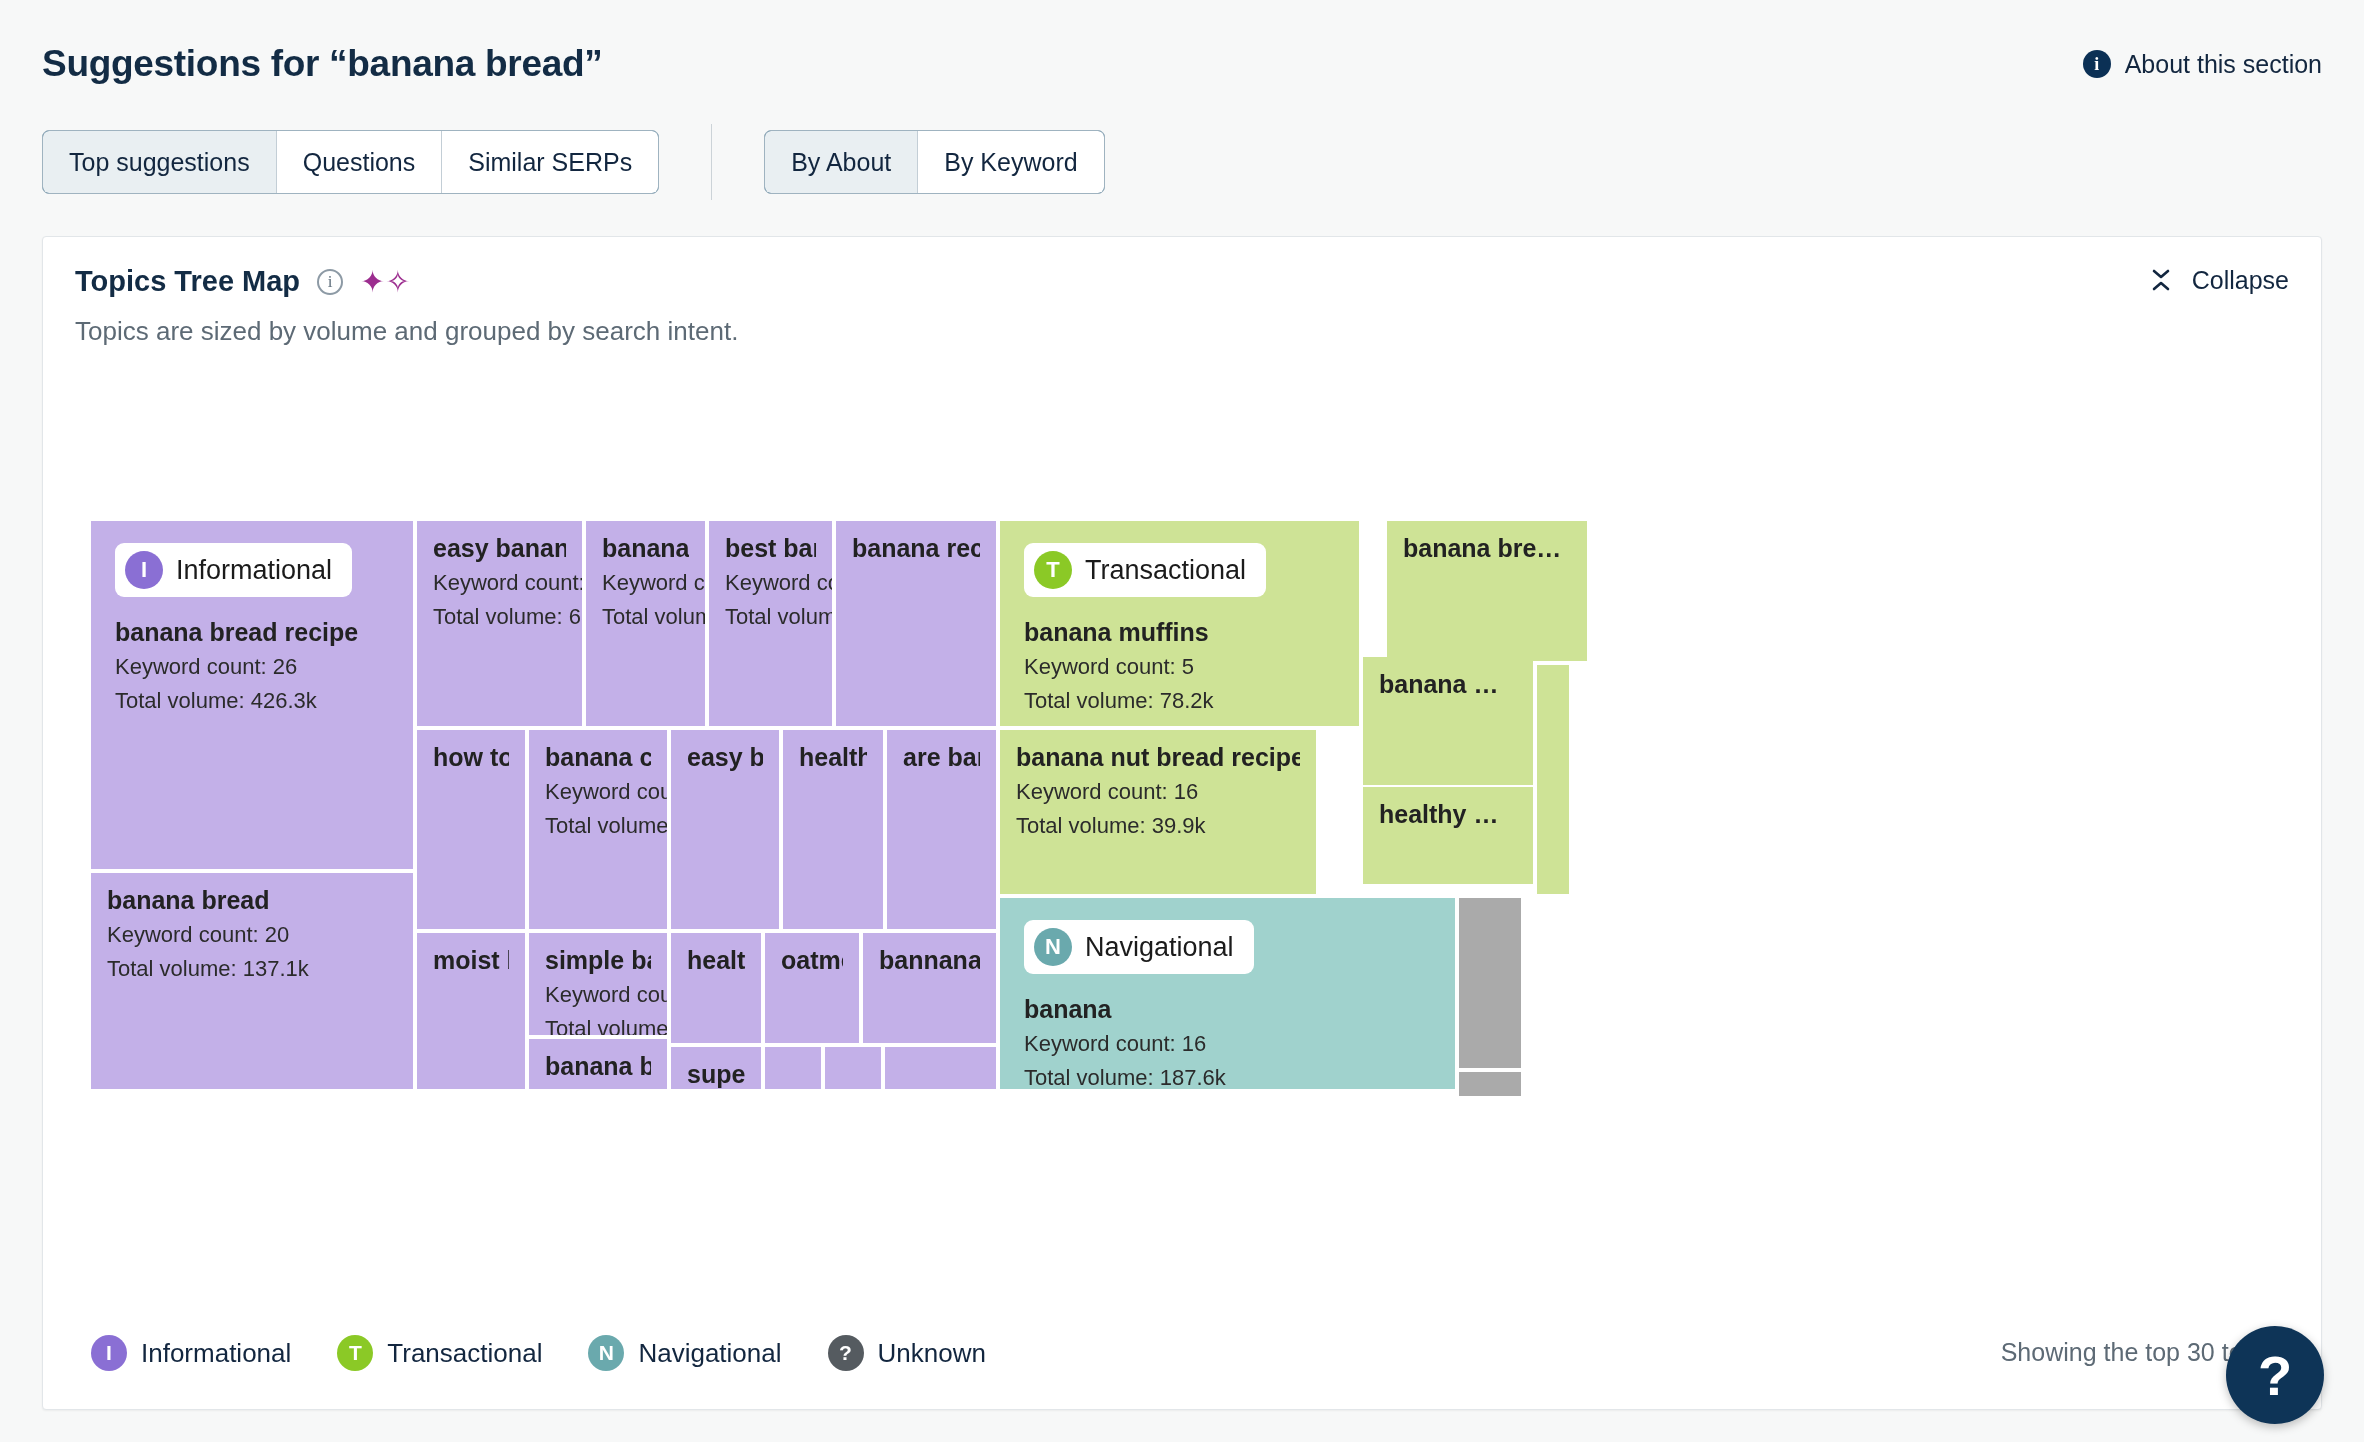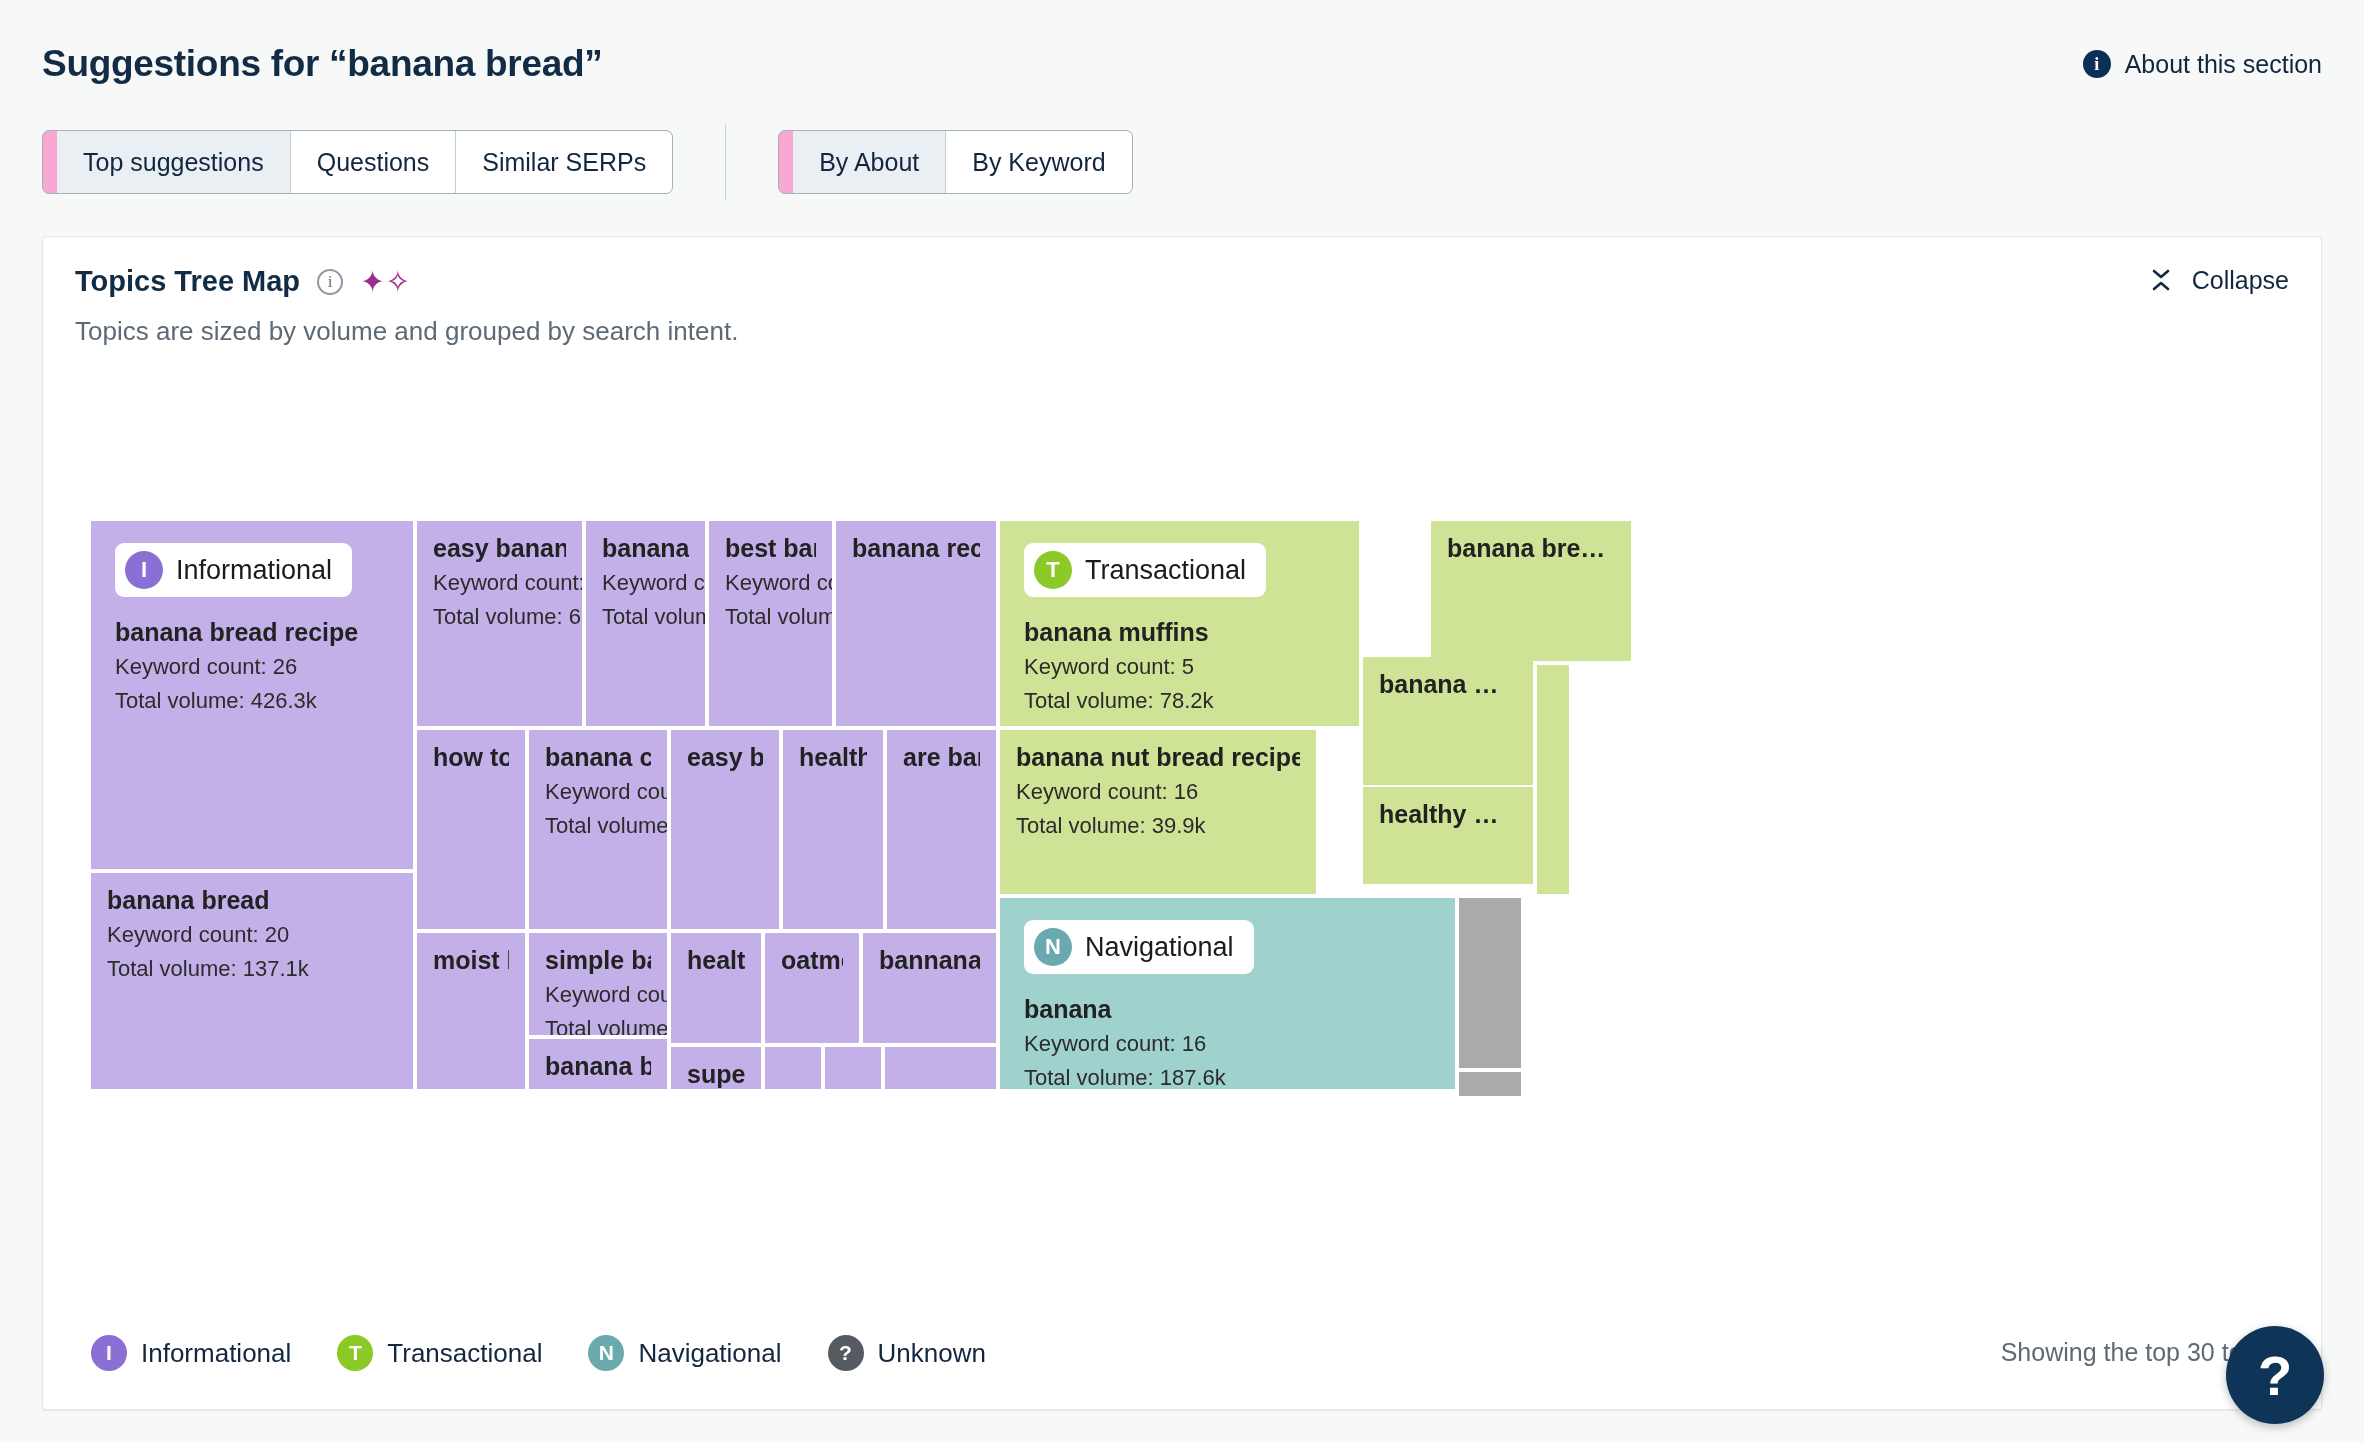--- a/index.html
+++ b/index.html
@@ -32,21 +32,21 @@
     display: flex; align-items: center; justify-content: center;
     font-family: "Liberation Serif", serif;
   }
 
   
   .tabs-row {
     position: absolute; left: 42px; top: 124px; display: flex; align-items: center;
   }
   .segmented {
     display: flex; border-radius: 7px; overflow: hidden;
-    border: 1px solid #9fb3c0; background: #f9a8d4; padding-left: 14px;
+    border: 1px solid #9fb3c0; background: #0c4a6e;
   }
   .segmented .seg {
     padding: 0 26px; height: 62px; line-height: 62px;
     font-size: 25px; color: #12263f; background: #fff;
     border-right: 1px solid #c3ced6; cursor: pointer; white-space: nowrap;
   }
   .segmented .seg:last-child { border-right: none; }
   .segmented .seg.active { background: #e9eff2; }
   .divider-v {
     width: 1px; height: 76px; background: #ccd3d8; margin: 0 52px;
@@ -292,21 +292,21 @@
           <div class="t-meta">Total volume: 78.2k</div>
         </div>
       </div>
 
       <div class="tile c-trans" style="left:909px;top:209px;width:316px;height:164px;padding-left:16px;">
         <div class="t-name">banana nut bread recipe</div>
         <div class="t-meta">Keyword count: 16</div>
         <div class="t-meta">Total volume: 39.9k</div>
       </div>
 
-      <div class="tile c-trans" style="left:1340px;top:0;width:200px;height:140px;">
+      <div class="tile c-trans" style="left:1296px;top:0;width:200px;height:140px;">
         <div class="t-name">banana bre…</div>
       </div>
       <div class="tile c-trans" style="left:1272px;top:136px;width:170px;height:128px;">
         <div class="t-name">banana …</div>
       </div>
       <div class="tile c-trans" style="left:1272px;top:266px;width:170px;height:97px;">
         <div class="t-name">healthy …</div>
       </div>
       <div class="tile c-trans" style="left:1446px;top:144px;width:26px;height:229px;">
         <div class="t-name"></div>

